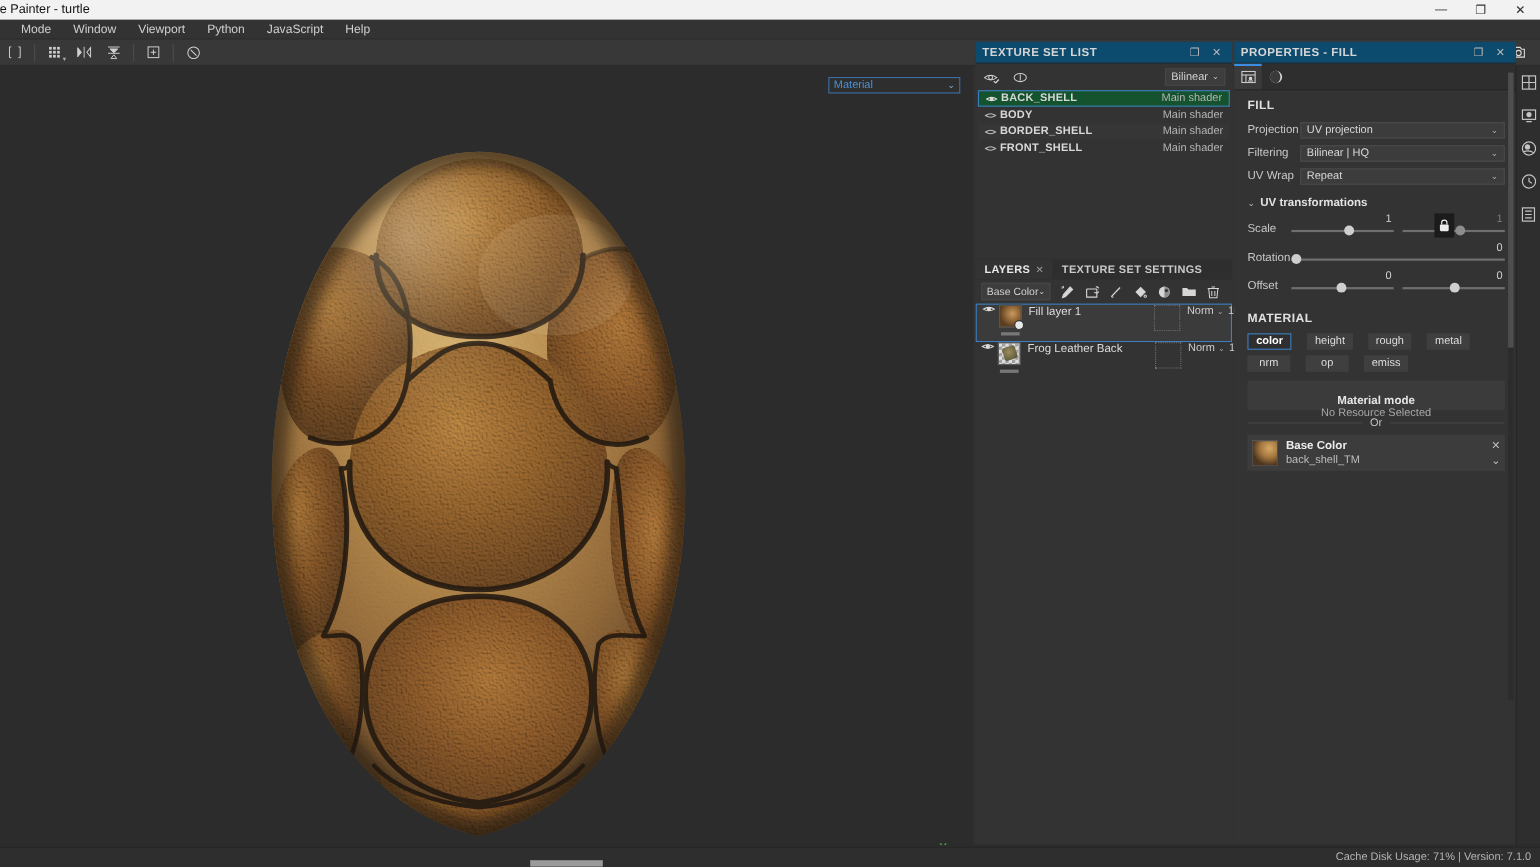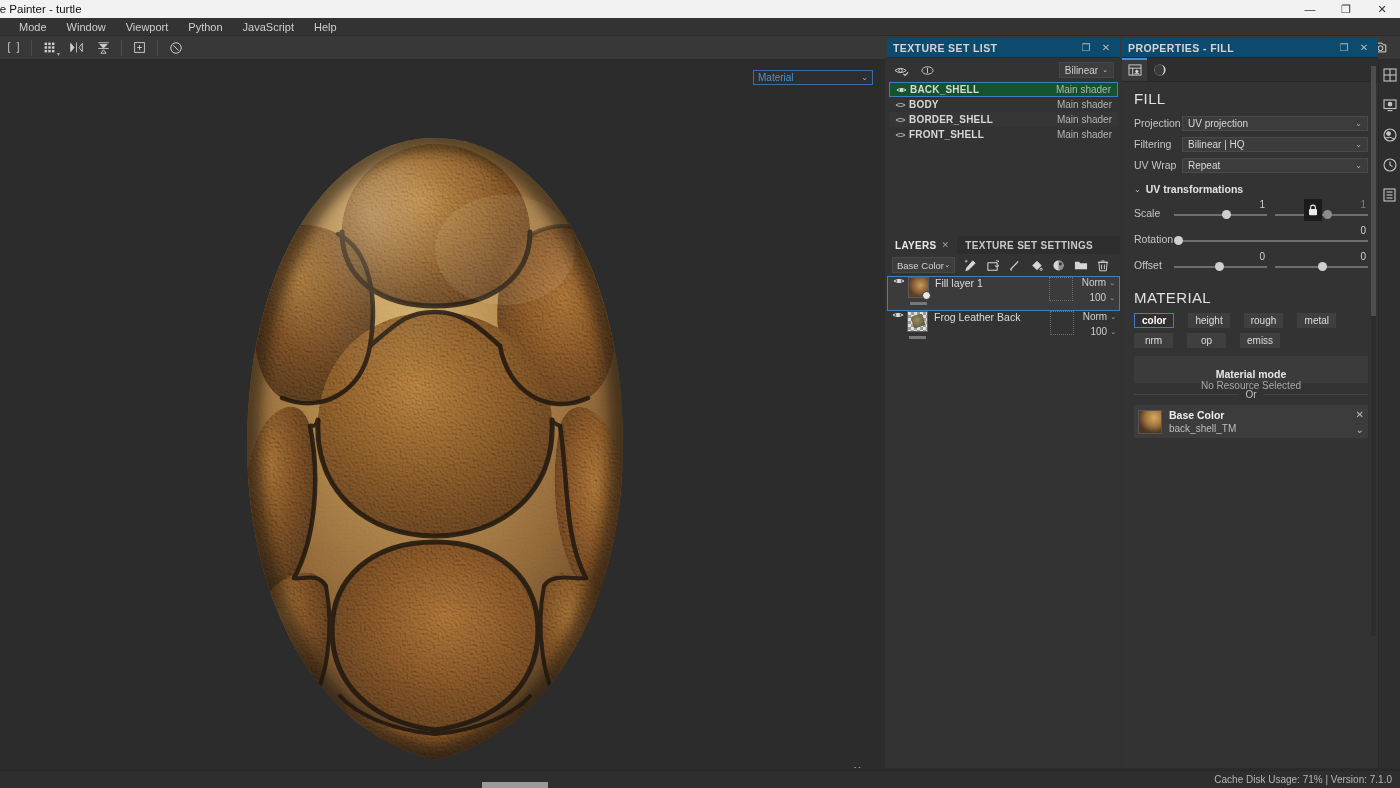--- a/index.html
+++ b/index.html
@@ -148,35 +148,35 @@
     background: #e8e8e8; border-radius: 50%; border: 1px solid #333;
   }
   .thumb-underline {
     position: absolute; left: 2px; bottom: -7px; width: 17px; height: 3px; background: #777;
   }
   .lyr-name { font-size: 10.5px; color: #dcdcdc; }
   .lyr-mask {
     margin-left: auto; width: 24px; height: 24px;
     border: 1px dotted #6d6d6d; margin-right: 6px;
   }
-  .lyr-blend { width: 36px; display: flex; flex-direction: column; align-items: flex-end; gap: 4px; }
+  .lyr-blend { width: 36px; display: flex; flex-direction: row; align-items: flex-end; gap: 4px; }
   .blend-row { display: flex; align-items: center; gap: 3px; font-size: 10px; color: #cfcfcf; }
   .blend-row .cv { font-size: 7px; color: #a8a8a8; }
 
   
   #props { left: 1122px; top: 38px; width: 256px; height: 732px; background: #333333; }
   .prop-tabs { height: 24px; display: flex; align-items: stretch; background: #2e2e2e; border-bottom: 1px solid #272727; }
   .prop-tab {
     width: 25px; display: flex; align-items: center; justify-content: center;
     color: #cccccc; position: relative;
   }
   .prop-tab.active { background: #3a3a3a; }
   .prop-tab.active::before { content: ""; position: absolute; left: 0; top: 0; width: 100%; height: 2px; background: #3d8de0; }
   .prop-body { padding: 8px 10px 0 12px; }
-  .sect-title { font-size: 15px; font-weight: normal; color: #e0e0e0; letter-spacing: 0.4px; margin-bottom: 7px; }
+  .sect-title { font-size: 11px; font-weight: bold; color: #e0e0e0; letter-spacing: 0.4px; margin-bottom: 7px; }
   .prow { display: flex; align-items: center; height: 18px; margin-bottom: 3px; }
   .plabel { width: 48px; font-size: 10.5px; color: #c6c6c6; }
   .pselect {
     flex: 1; height: 15px; background: #3c3c3c; border: 1px solid #4a4a4a;
     display: flex; align-items: center; padding: 0 5px; font-size: 10px; color: #d8d8d8;
   }
   .pselect .cv { margin-left: auto; font-size: 8px; color: #b0b0b0; }
 
   .grp-hdr { display: flex; align-items: center; gap: 5px; margin: 9px 0 4px 0; }
   .grp-hdr .cv { font-size: 8px; color: #bdbdbd; }

